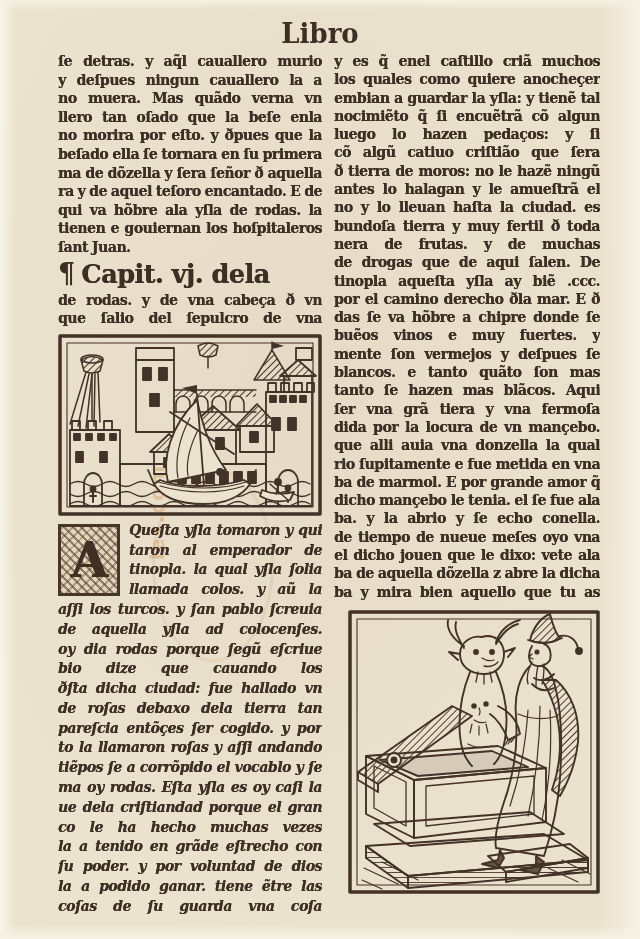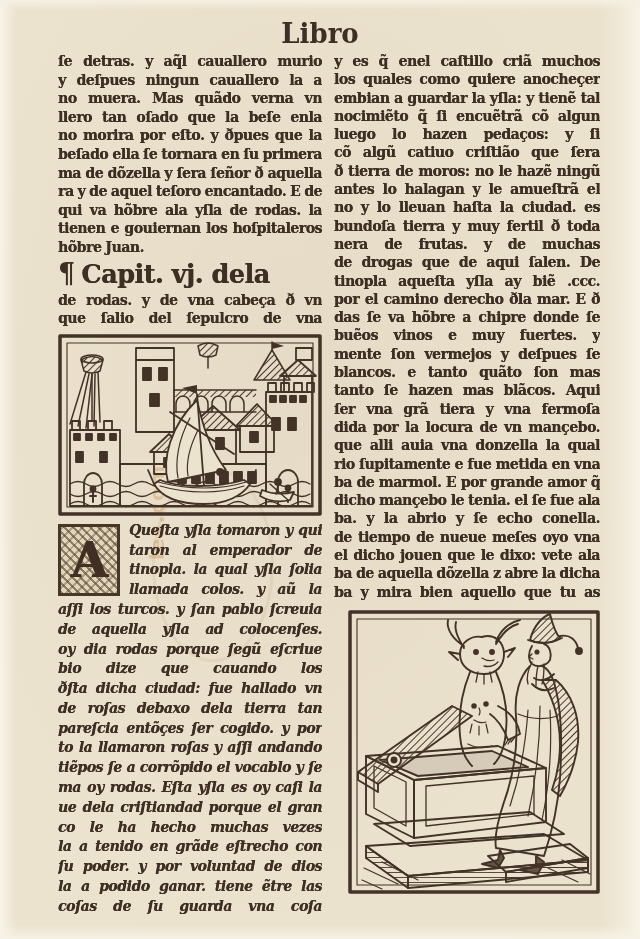--- a/index.html
+++ b/index.html
@@ -102,21 +102,21 @@
         <div class="tline">ſe detras. y aq̃l cauallero murio luego</div>
         <div class="tline">y deſpues ningun cauallero la a viſto q̃</div>
         <div class="tline">no muera. Mas quãdo verna vn caua</div>
         <div class="tline">llero tan oſado que la beſe enla boca:el</div>
         <div class="tline">no morira por eſto. y ðpues que la aura</div>
         <div class="tline">beſado ella ſe tornara en ſu primera for</div>
         <div class="tline">ma de dõzella y ſera ſeñor ð aquella tie</div>
         <div class="tline">ra y de aquel teſoro encantado. E de a</div>
         <div class="tline">qui va hõbre ala yſla de rodas. la qual</div>
         <div class="tline">tienen e gouiernan los hoſpitaleros de</div>
-        <div class="tline end">hõbre Juan.</div>
+        <div class="tline end">ſant Juan.</div>
       </div>
 
     <div class="chapter-heading">
       <span class="mark">¶</span><span class="title">Capit. vj. dela yſla</span>
     </div>
     <div class="tblock subtitle">
         <div class="tline">de rodas. y de vna cabeça ð vn hombre</div>
         <div class="tline end">que ſalio del ſepulcro de vna donzella.</div>
       </div>
 

